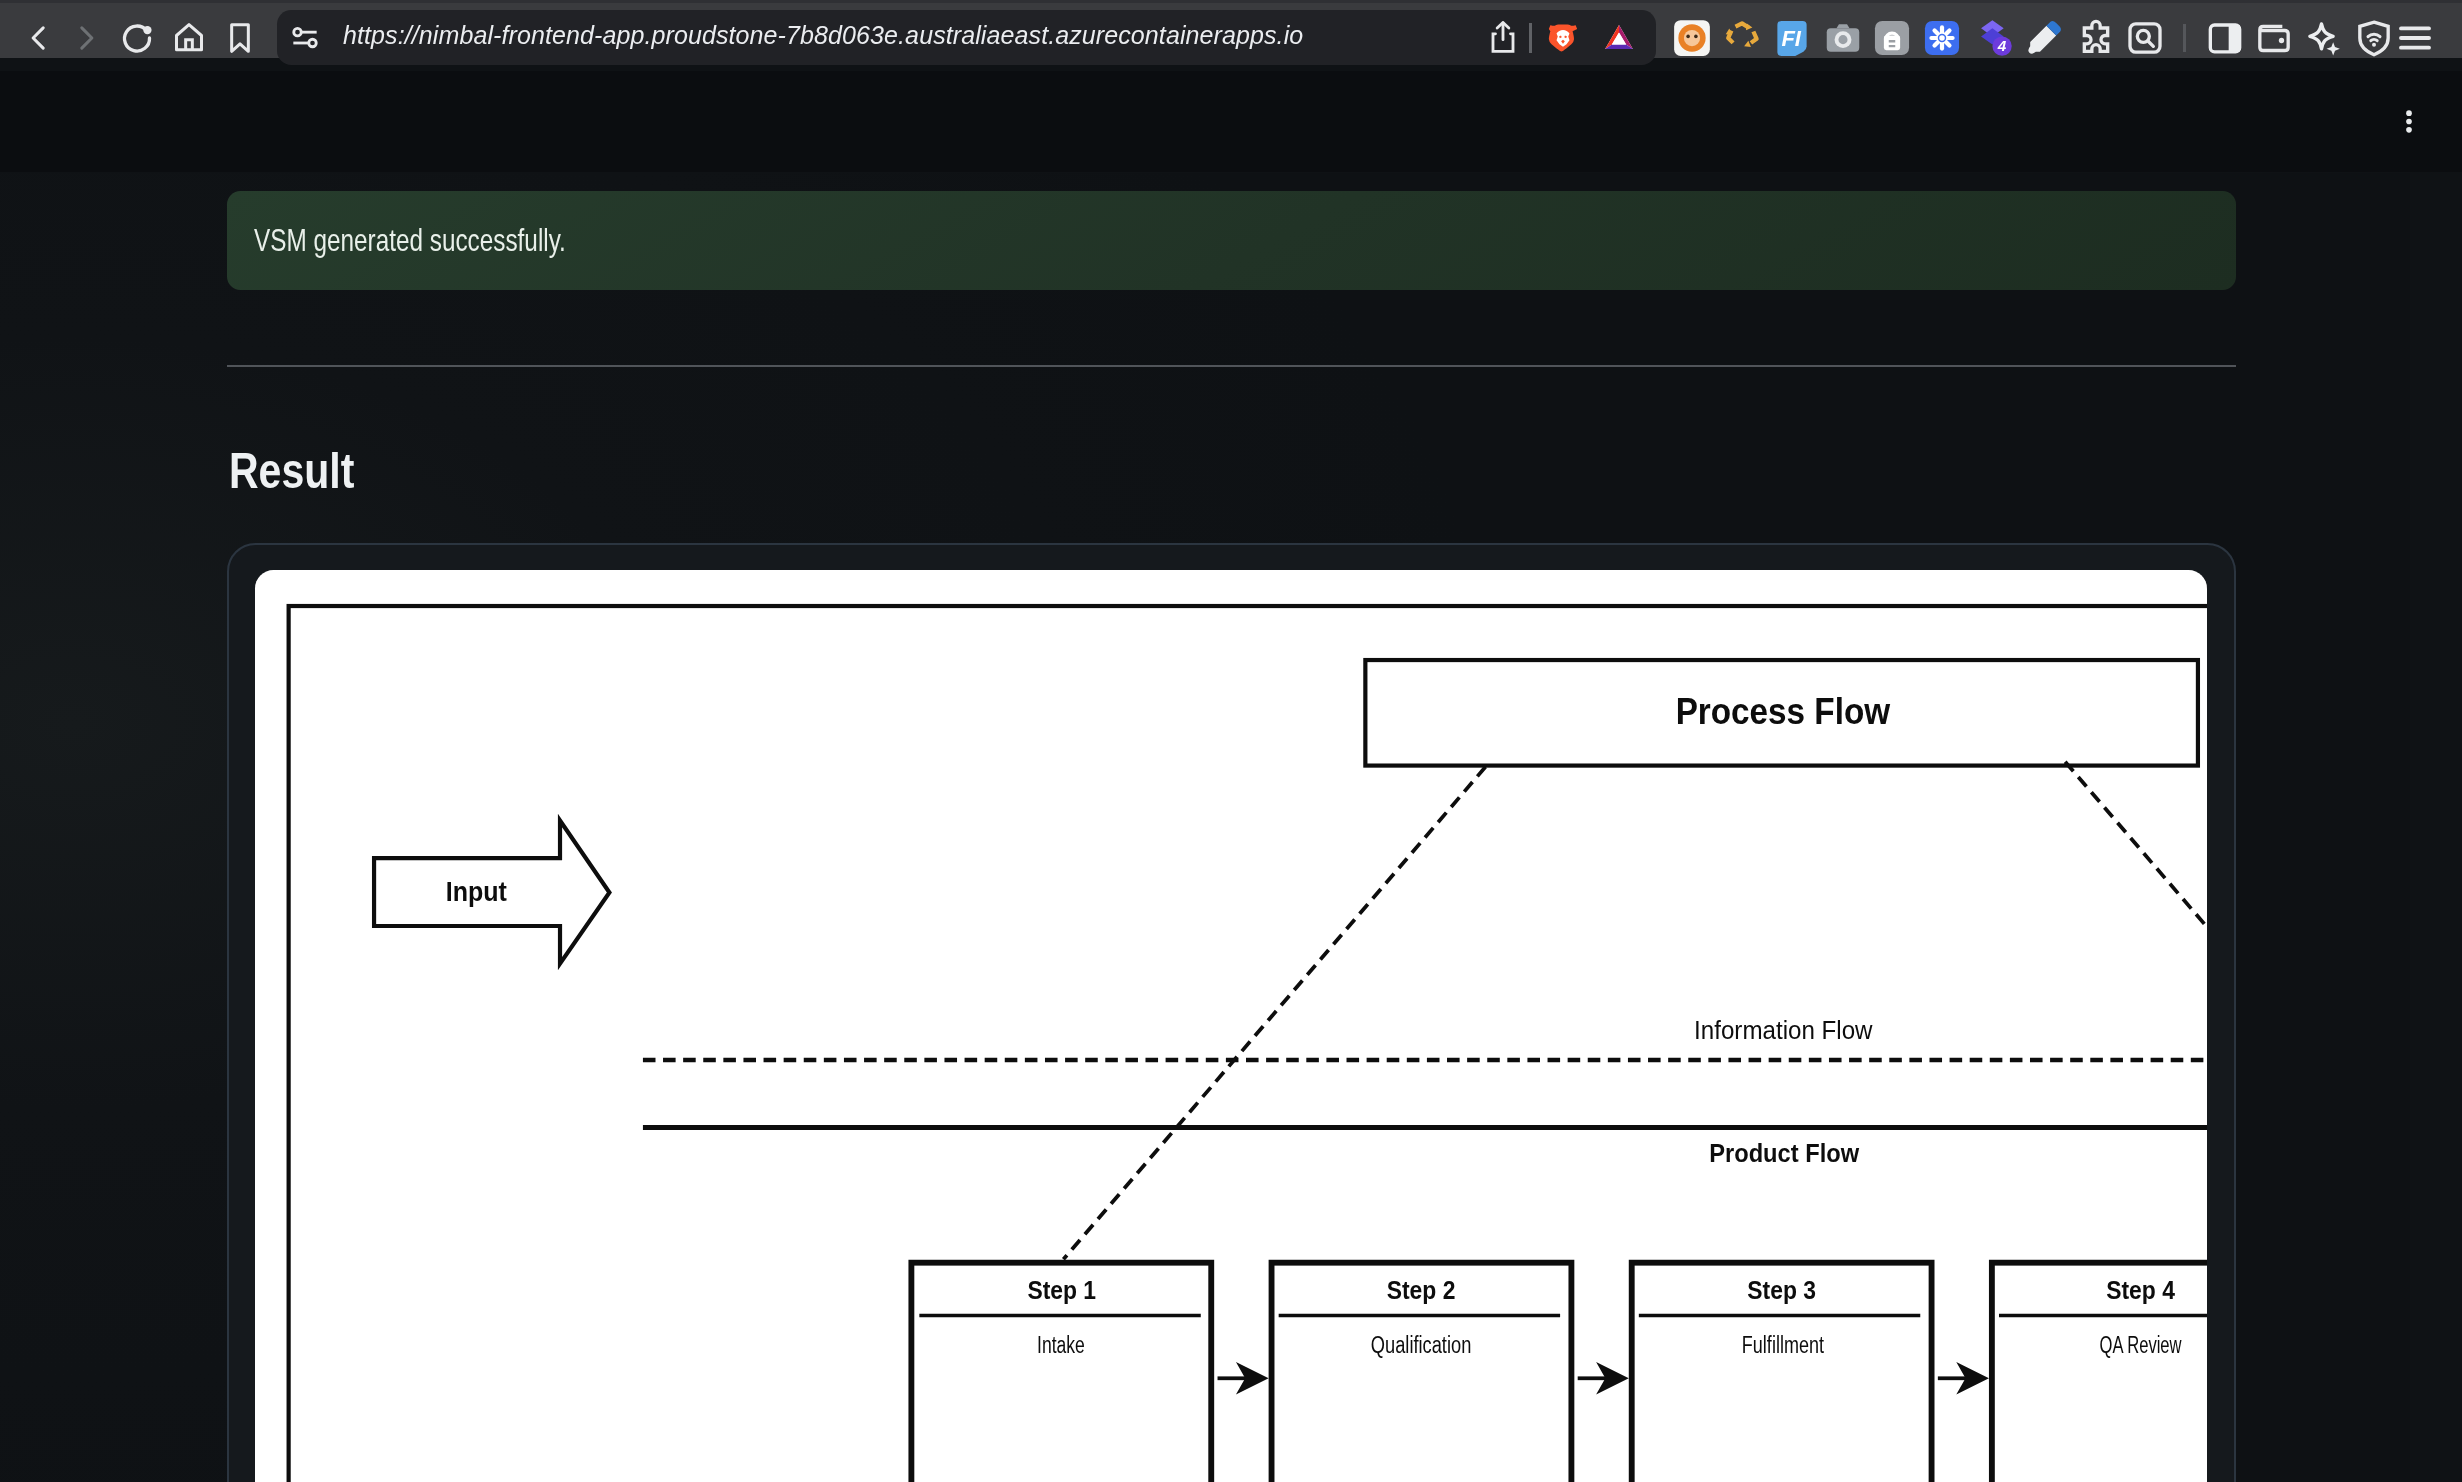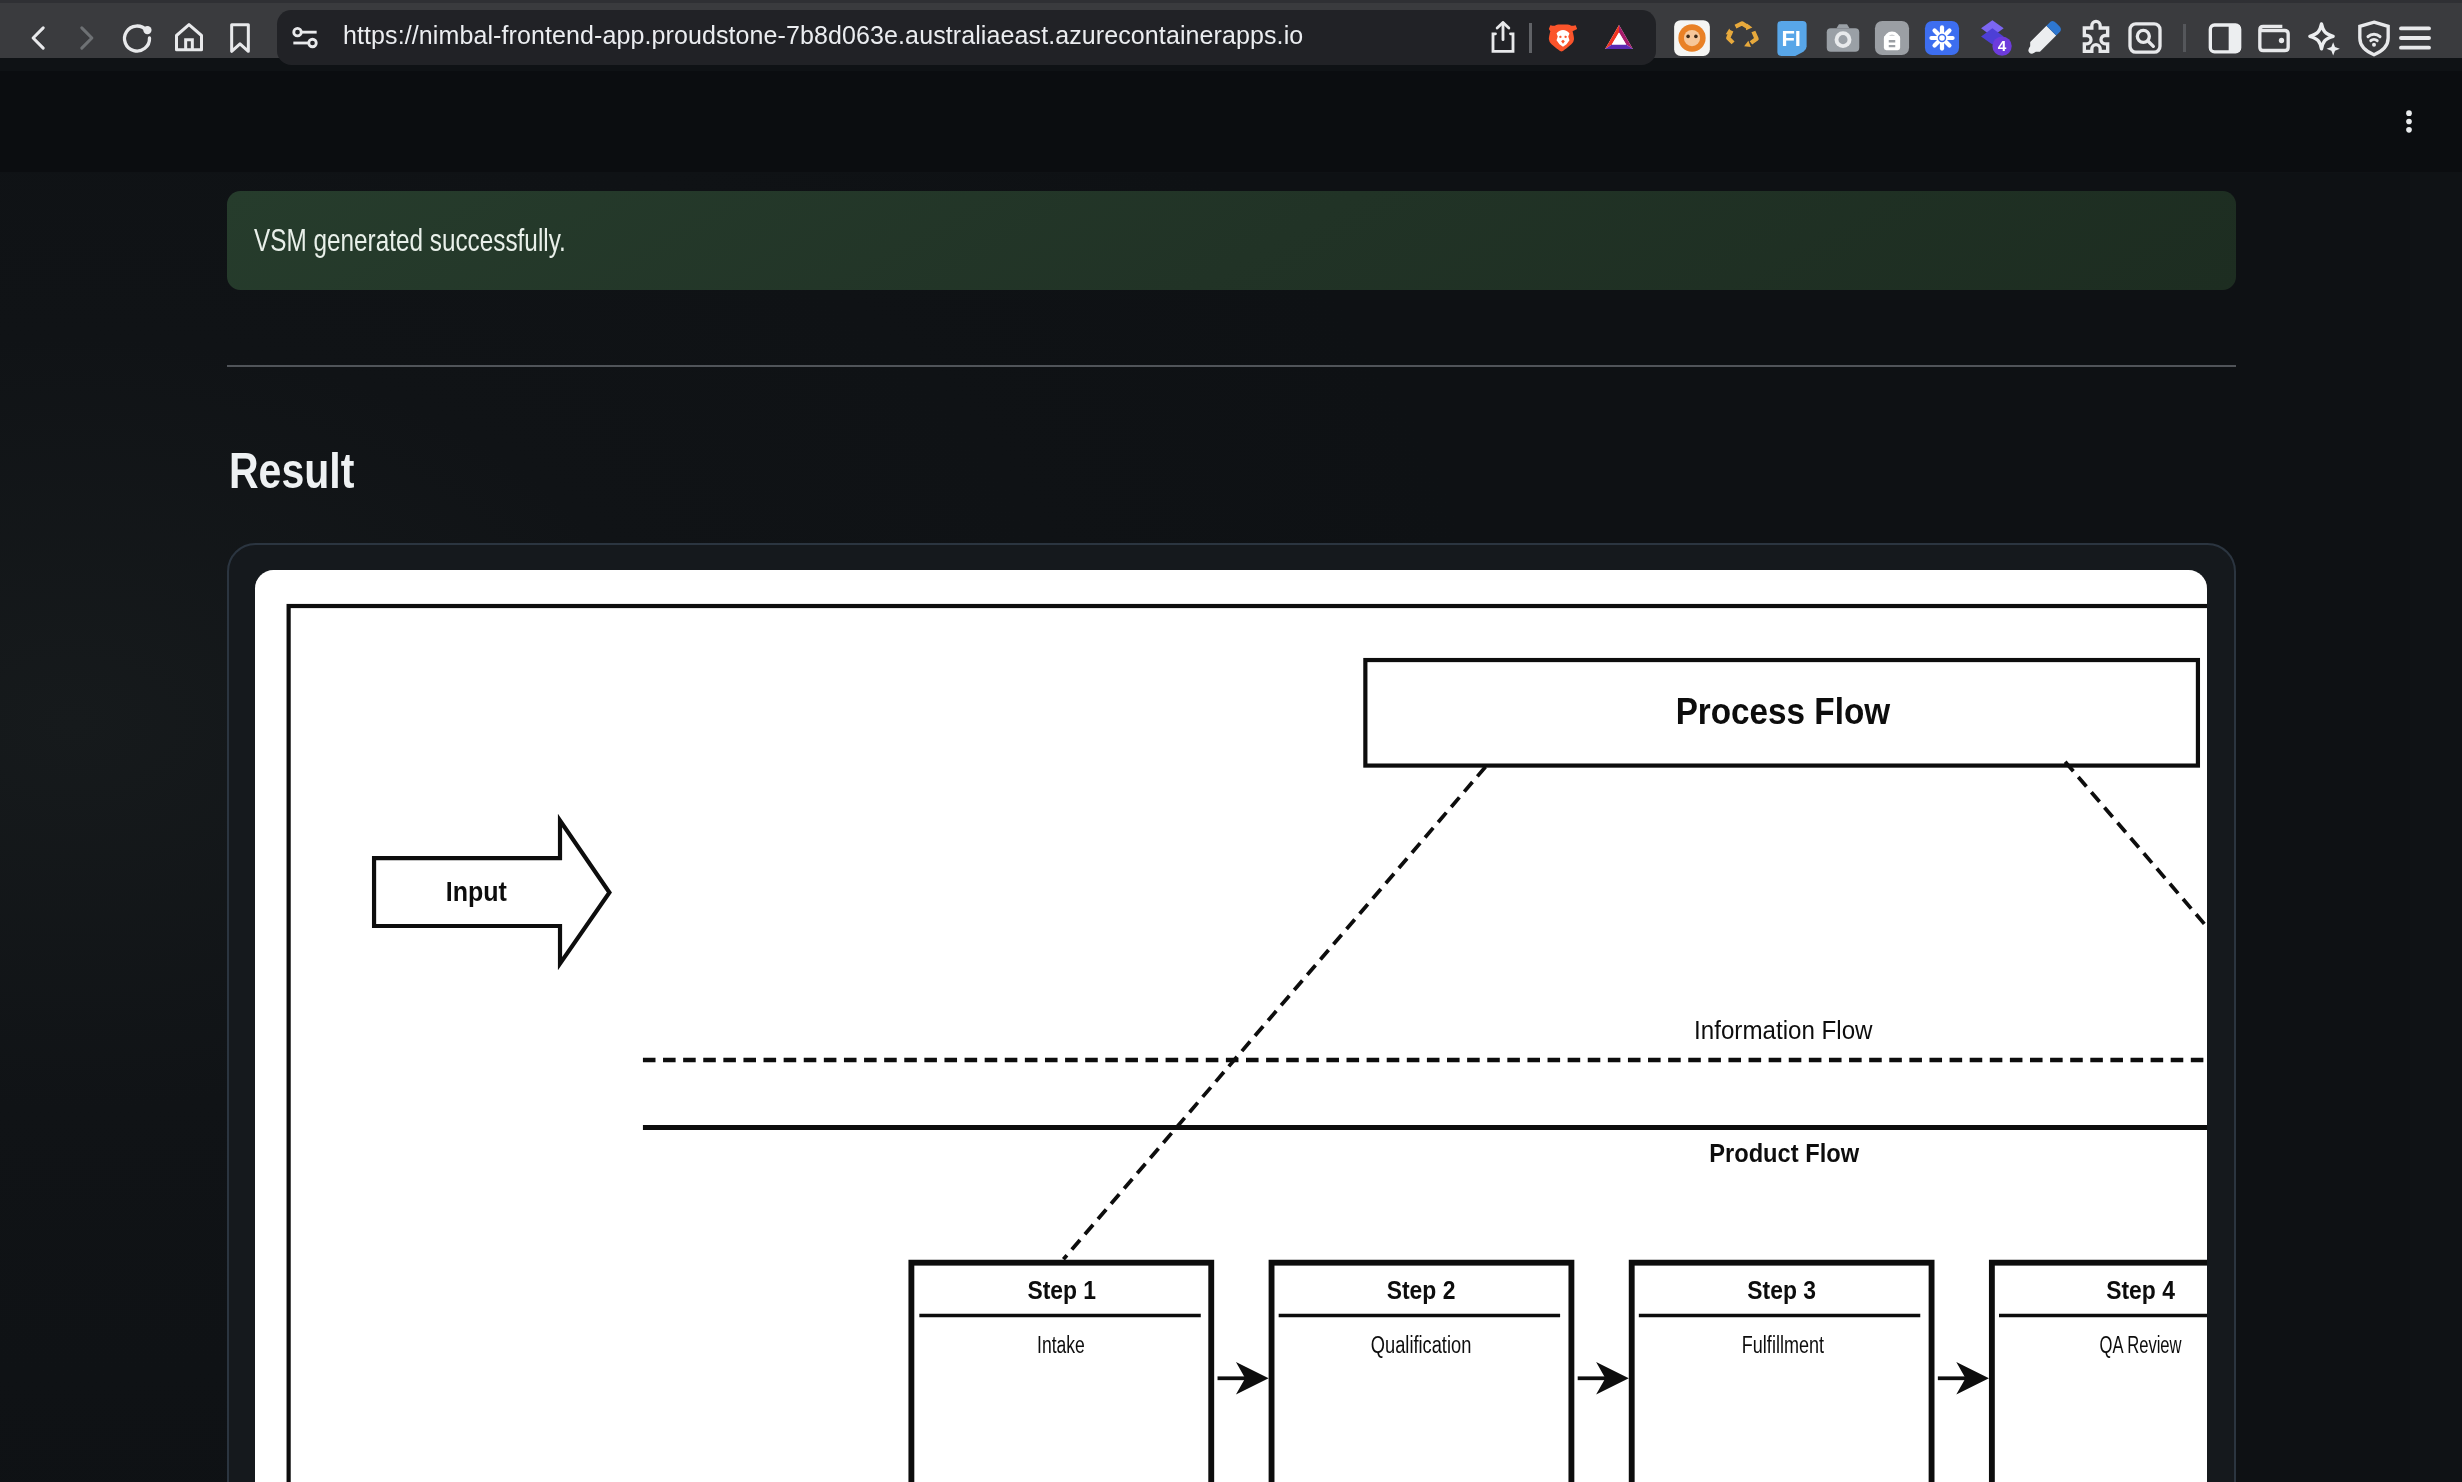--- a/index.html
+++ b/index.html
@@ -1,17 +1,17 @@
 <!DOCTYPE html>
 <html style="font-size:13.4px"><head>
 <meta charset="utf-8">
 <style>
   html,body{margin:0;padding:0;}
   body{width:2462px;height:1482px;background:#0f1215;font-family:"Liberation Sans",sans-serif;overflow:hidden;position:relative;}
-  .toolbar{position:absolute;left:0;top:0;width:2462px;height:58px;background:#3a3b3e;}
+  .toolbar{position:absolute;left:0;top:0;width:2462px;height:58px;background:#3a3b3e;font-style:italic;}
   .titlestrip{position:absolute;left:0;top:0;width:2462px;height:3.4px;background:#2f3034;}
   .pill{position:absolute;left:277px;top:10px;width:1379px;height:55px;background:#212226;border-radius:14.2px;}
   .urltext{position:absolute;left:343px;top:0;height:71px;line-height:71px;font-size:25px;color:#ebedf0;letter-spacing:0.1px;}
   .ticon{position:absolute;top:38px;transform:translate(-50%,-50%);}
   .pageheader{position:absolute;left:0;top:71px;width:2462px;height:101px;background:#0b0d10;}
   .content{position:absolute;left:0;top:173px;width:2410px;height:1310px;
     background:radial-gradient(1424px 921px at 3% 42%, #161a1c 0%, #101316 42%, #0e1114 100%);}
   .banner{position:absolute;left:227px;top:17.6px;width:2009px;height:99px;border-radius:13.4px;
     background:linear-gradient(150deg,#263c2c 0%,#213326 52%,#1d2d21 100%);}
   .banner span{position:absolute;left:27px;top:0;height:99px;line-height:99px;font-size:32px;color:#e9f0ea;display:inline-block;transform:scaleX(.76);transform-origin:0 50%;white-space:nowrap;}

